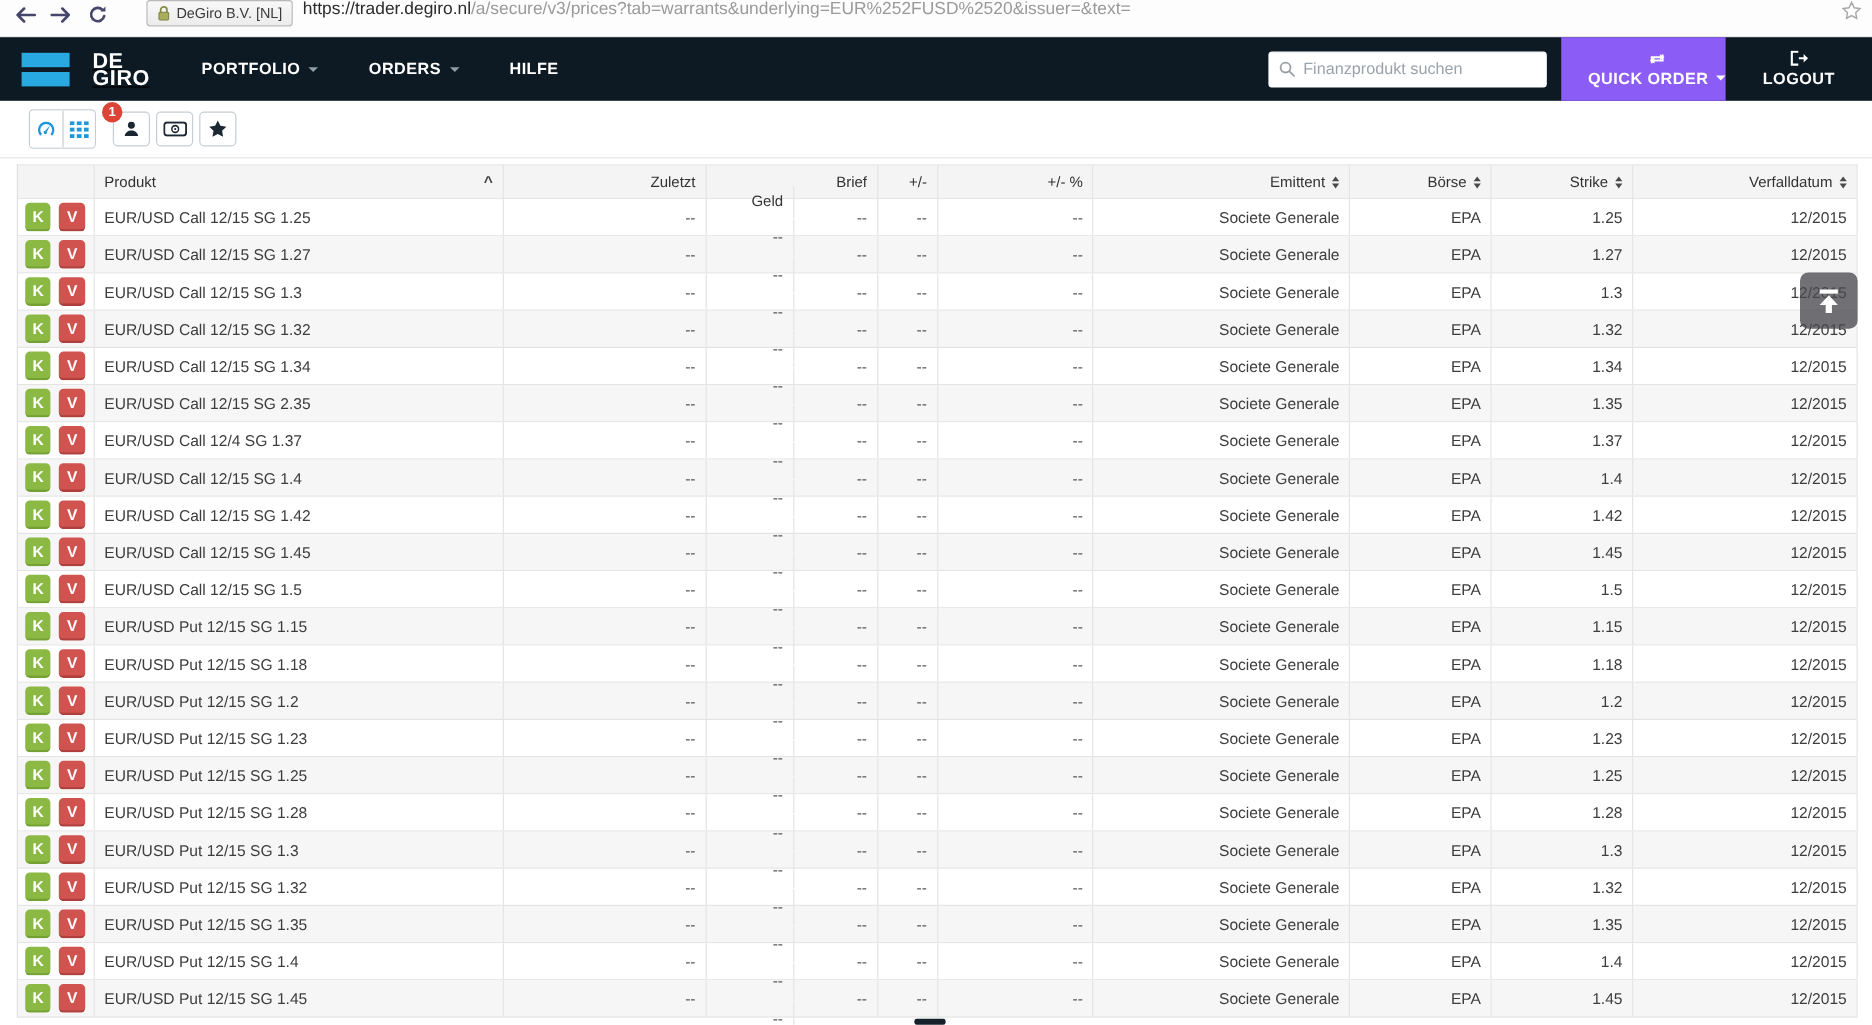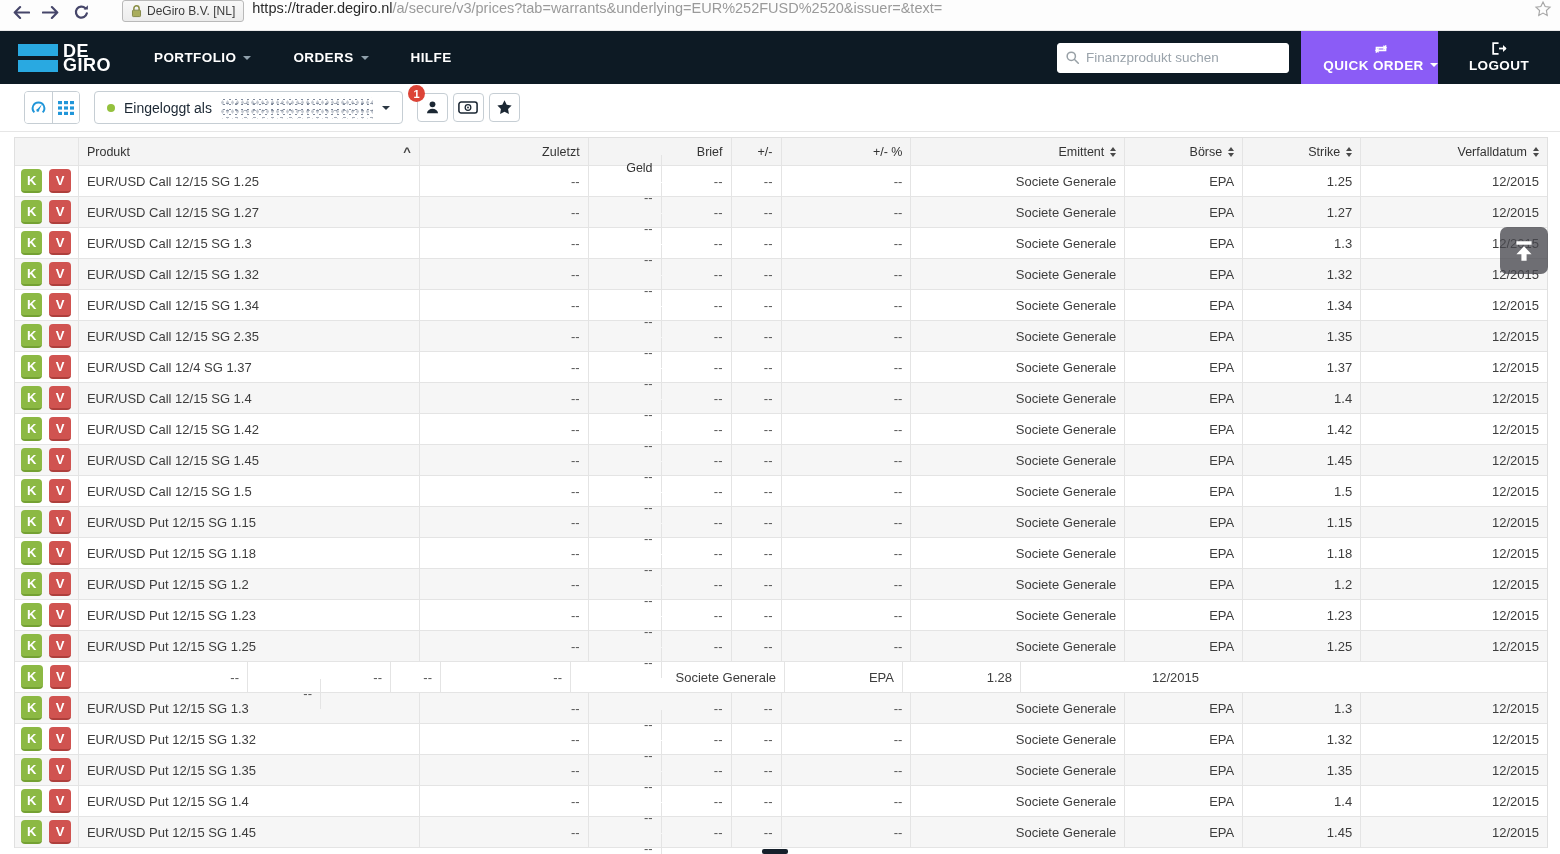--- a/index.html
+++ b/index.html
@@ -14,21 +14,21 @@
   .security-badge { display:flex; align-items:center; gap:5px; height:22px; margin-left:24px;
     padding:0 8px; background:linear-gradient(#f8f8f8,#ececec); border:1px solid #b9b9b9;
     border-radius:3px; font-size:12px; color:#3c3c3c; white-space:nowrap; }
   .url-text { margin-left:8px; font-size:14.5px; white-space:nowrap; overflow:hidden; flex:1; }
   .url-host { color:#2b2b2b; }
   .url-path { color:#9a9a9a; }
   .bookmark-star { margin-left:8px; display:flex; align-items:center; }
 
   
   .app-header { height:53px; background:#0d1a24; display:flex; align-items:stretch; position:relative; }
-  .logo { display:flex; align-items:center; gap:5px; margin:0 22px 0 18px; }
+  .logo { display:flex; align-items:center; gap:19px; margin:0 22px 0 18px;text-decoration:underline; }
   .logo-bars { display:flex; flex-direction:column; gap:4px; }
   .logo-bars i { display:block; width:40px; height:12px; background:#29a9e1; }
   .logo-text { color:#fff; font-weight:bold; font-size:18px; line-height:14px; letter-spacing:.5px; }
   .main-nav { display:flex; align-items:stretch; }
   .nav-item { display:flex; align-items:center; gap:7px; padding:0 21px; color:#fff;
     font-size:13.5px; font-weight:bold; letter-spacing:.4px; position:relative; cursor:pointer; }
   .nav-item.active::before { content:""; position:absolute; top:0; left:8px; right:8px; height:4px;
     background:#29a9e1; }
   .caret-dn { width:0; height:0; border-left:4px solid transparent; border-right:4px solid transparent;
     border-top:4px solid #8fa0ab; }
@@ -220,26 +220,20 @@
           <rect x="0" y="5.4" width="4" height="3.2"></rect>
             <rect x="6" y="5.4" width="4" height="3.2"></rect>
             <rect x="12" y="5.4" width="4" height="3.2"></rect>
           <rect x="0" y="10.8" width="4" height="3.2"></rect>
             <rect x="6" y="10.8" width="4" height="3.2"></rect>
             <rect x="12" y="10.8" width="4" height="3.2"></rect>
         </g>
       </svg>
     </span>
   </div>
-  <div class="account-dd">
-    <span class="green-dot"></span>
-    <span class="account-label">Eingeloggt als</span>
-    <span class="noise-box"></span>
-    <i class="acct-caret"></i>
-  </div>
   <span class="person-wrap">
     <span class="badge">1</span>
     <span class="tool-btn">
       <svg width="17" height="17" viewBox="0 0 20 20">
         <circle cx="10" cy="6.3" r="3.4" fill="#1b2733"></circle>
         <path d="M3.4 16.8c.6-3.6 3.3-5.4 6.6-5.4s6 1.8 6.6 5.4z" fill="#1b2733"></path>
       </svg>
     </span>
   </span>
   <span class="tool-btn ml5">
@@ -564,20 +558,21 @@
         <div class="td num col-emittent">Societe Generale</div>
         <div class="td num col-boerse">EPA</div>
         <div class="td num col-strike">1.25</div>
         <div class="td num col-verfall">12/2015</div>
       </div>
       <div class="tr">
         <div class="td col-actions">
           <span class="kv btn-k">K</span>
           <span class="kv btn-v">V</span>
         </div>
+        <div class="td col-product">EUR/USD Put 12/15 SG 1.28</div>
         <div class="td num col-zuletzt dash">--</div>
         <div class="td num col-geld dash">--</div>
         <div class="td num col-brief dash">--</div>
         <div class="td num col-chg dash">--</div>
         <div class="td num col-chgpct dash">--</div>
         <div class="td num col-emittent">Societe Generale</div>
         <div class="td num col-boerse">EPA</div>
         <div class="td num col-strike">1.28</div>
         <div class="td num col-verfall">12/2015</div>
       </div>

